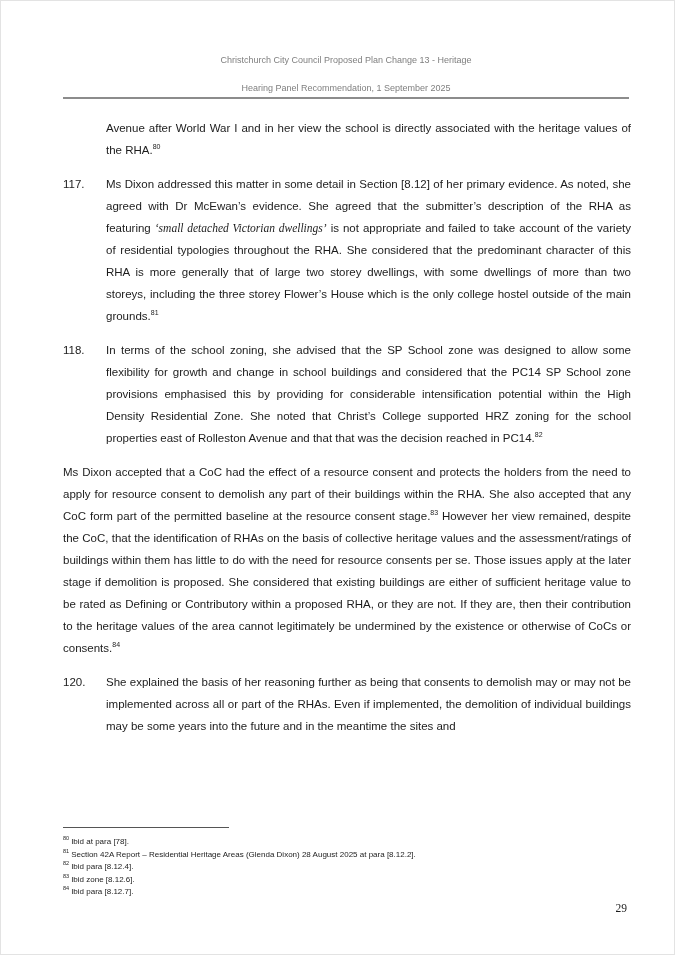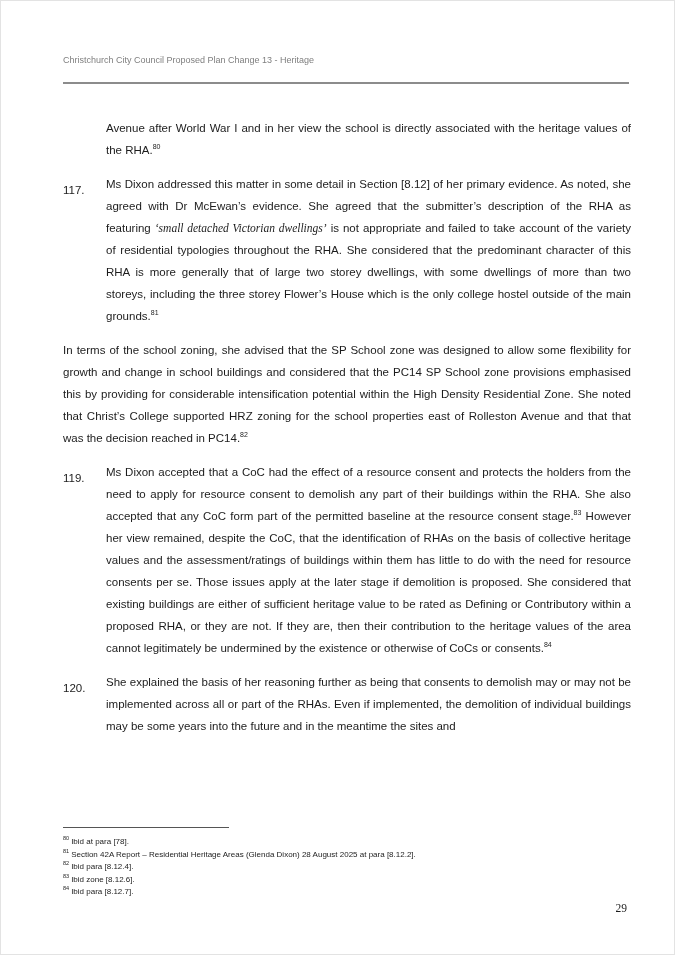--- a/index.html
+++ b/index.html
@@ -14,21 +14,21 @@
     color: #1c1c1c;
     overflow: hidden;
   }
 
   
   .header {
     position: absolute;
     left: 62px;
     right: 45px;
     top: 53px;
-    text-align: left;
+    text-align: center;
     color: #7f7f7f;
     font-size: 9px;
     line-height: 12px;
   }
   .header-line1 { margin-bottom: 16px; }
   .header-rule {
     border: none;
     border-top: 2px solid #8c8c8c;
     margin: 3px 0 0 0;
   }
@@ -42,21 +42,20 @@
   }
   .para {
     display: flex;
     margin: 0 0 12px 0;
     font-size: 11.5px;
     line-height: 22px;
   }
   .para-num {
     width: 43px;
     flex: 0 0 43px;
-    margin-top: 6px;
   }
   .para-text {
     flex: 1;
     text-align: justify;
     text-justify: inter-word;
   }
   .italic { font-style: italic; font-family: Liberation Serif, serif; }
   sup.fn-ref {
     font-size: 7px;
     vertical-align: super;
@@ -98,38 +97,39 @@
     font-family: Liberation Serif, serif;
   }
 </style>
 </head>
 <body>
 
 <div class="page">
 
   <div class="header">
     <div class="header-line1">Christchurch City Council Proposed Plan Change 13 - Heritage</div>
+    <div class="header-line2">Hearing Panel Recommendation, 1 September 2025</div>
     <hr class="header-rule">
   </div>
 
   <div class="main">
 
   <div class="para">
         <div class="para-num"></div>
         <div class="para-text"><span>Avenue after World War I and in her view the school is directly associated with the heritage values of the RHA.</span><sup class="fn-ref">80</sup></div>
       </div>
       <div class="para">
         <div class="para-num">117.</div>
         <div class="para-text"><span>Ms Dixon addressed this matter in some detail in Section [8.12] of her primary evidence.  As noted, she agreed with Dr McEwan’s evidence.  She agreed that the submitter’s description of the RHA as featuring </span><span class="italic">‘small detached Victorian dwellings’</span><span> is not appropriate and failed to take account of the variety of residential typologies throughout the RHA.  She considered that the predominant character of this RHA is more generally that of large two storey dwellings, with some dwellings of more than two storeys, including the three storey Flower’s House which is the only college hostel outside of the main grounds.</span><sup class="fn-ref">81</sup></div>
       </div>
       <div class="para">
+        <div class="para-num">118.</div>
         <div class="para-text"><span>In terms of the school zoning, she advised that the SP School zone was designed to allow some flexibility for growth and change in school buildings and considered that the PC14 SP School zone provisions emphasised this by providing for considerable intensification potential within the High Density Residential Zone.  She noted that Christ’s College supported HRZ zoning for the school properties east of Rolleston Avenue and that that was the decision reached in PC14.</span><sup class="fn-ref">82</sup></div>
       </div>
       <div class="para">
-        <div class="para-num">119.</div>
         <div class="para-text"><span>Ms Dixon accepted that a CoC had the effect of a resource consent and protects the holders from the need to apply for resource consent to demolish any part of their buildings within the RHA.  She also accepted that any CoC form part of the permitted baseline at the resource consent stage.</span><sup class="fn-ref">83</sup><span>  However her view remained, despite the CoC, that the identification of RHAs on the basis of collective heritage values and the assessment/ratings of buildings within them has little to do with the need for resource consents per se.  Those issues apply at the later stage if demolition is proposed.  She considered that existing buildings are either of sufficient heritage value to be rated as Defining or Contributory within a proposed RHA, or they are not.  If they are, then their contribution to the heritage values of the area cannot legitimately be undermined by the existence or otherwise of CoCs or consents.</span><sup class="fn-ref">84</sup></div>
       </div>
       <div class="para">
         <div class="para-num">120.</div>
         <div class="para-text"><span>She explained the basis of her reasoning further as being that consents to demolish may or may not be implemented across all or part of the RHAs.  Even if implemented, the demolition of individual buildings may be some years into the future and in the meantime the sites and</span></div>
       </div>
     </div>
 
   <div class="footnotes">
     <hr class="footnote-rule">

